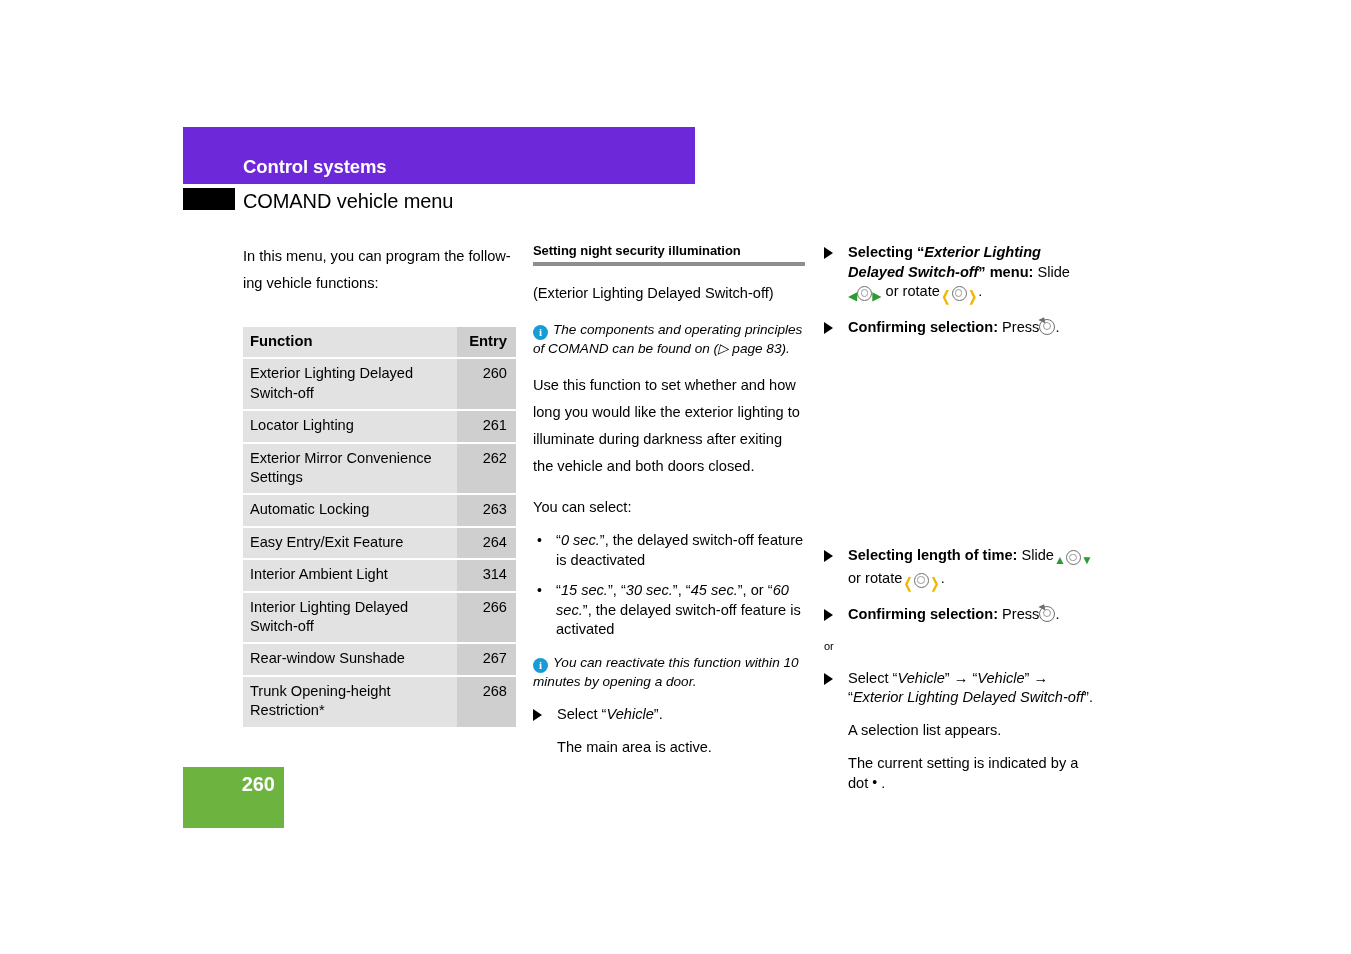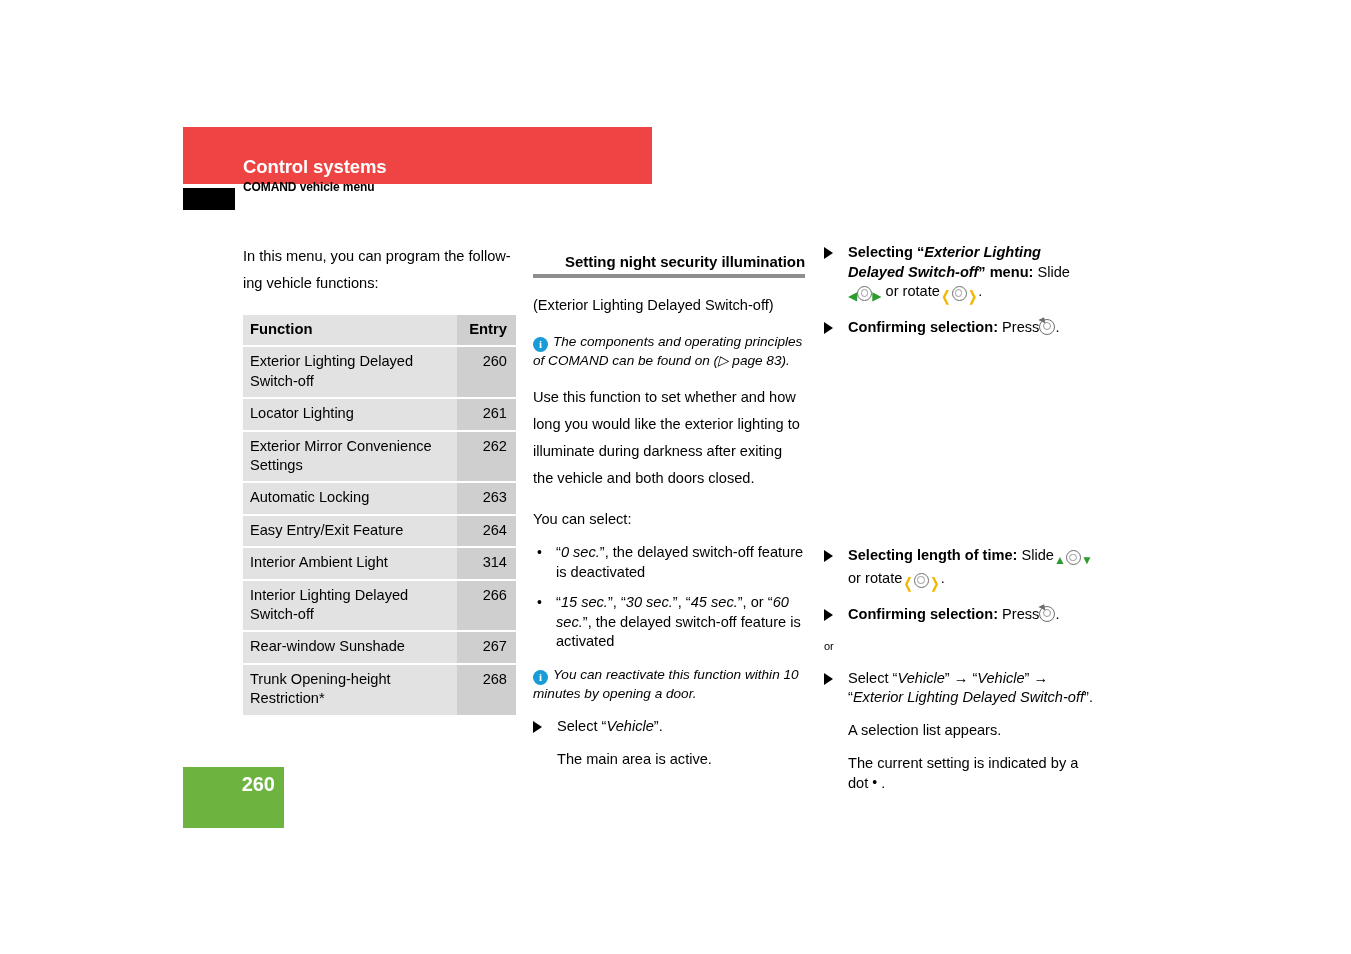--- a/index.html
+++ b/index.html
@@ -14,23 +14,23 @@
     font-family: "Liberation Sans", sans-serif;
     color: #000000;
     overflow: hidden;
   }
 
   
   .header-green {
     position: absolute;
     left: 183px;
     top: 127px;
-    width: 469px;
+    width: 512px;
     height: 57px;
-    background: #ef4444;
+    background: #6d28d9;
   }
   .header-green-title {
     position: absolute;
     left: 60px;
     top: 29px;
     font-size: 18.5px;
     font-weight: bold;
     color: #ffffff;
     letter-spacing: -0.1px;
   }
@@ -38,23 +38,23 @@
     position: absolute;
     left: 183px;
     top: 188px;
     width: 52px;
     height: 22px;
     background: #000000;
   }
   .header-sub {
     position: absolute;
     left: 243px;
-    top: 180px;
-    font-size: 12px;
-    font-weight: bold;
+    top: 190px;
+    font-size: 20px;
+    font-weight: normal;
     color: #000000;
     letter-spacing: -0.1px;
   }
 
   
   .col {
     position: absolute;
     top: 243px;
   }
   .col-1 { left: 243px; width: 273px; }
@@ -64,21 +64,21 @@
   .bodytext {
     font-size: 14.6px;
     line-height: 27px;
     color: #000000;
   }
   .para { margin: 0 0 14px 0; }
   .para.tight { margin-bottom: 10px; }
 
   
   .fn-table {
-    margin-top: 16px;
+    margin-top: 28px;
     width: 273px;
     border-collapse: separate;
     border-spacing: 0 2px;
   }
   .fn-table td, .fn-table th {
     padding: 5px 7px 6px 7px;
     vertical-align: top;
     font-size: 14.6px;
     line-height: 19.4px;
     text-align: left;
@@ -93,25 +93,24 @@
   }
   .fn-table .c-pg {
     background: #cfcfcf;
     text-align: right;
     width: 44px;
     padding-right: 9px;
   }
 
   
   .sec-head {
-    font-size: 15px;
-    font-weight: bold;
-    margin: 10px 0 4px 0;
+    font-size: 13px;
+    font-weight: bold;
+    margin: 0 0 4px 0;
     letter-spacing: -0.05px;
-    text-align: right;
   }
   .sec-rule {
     height: 4px;
     background: #8e8e8e;
     margin: 0 0 14px 0;
   }
 
   
   .note {
     font-style: italic;

